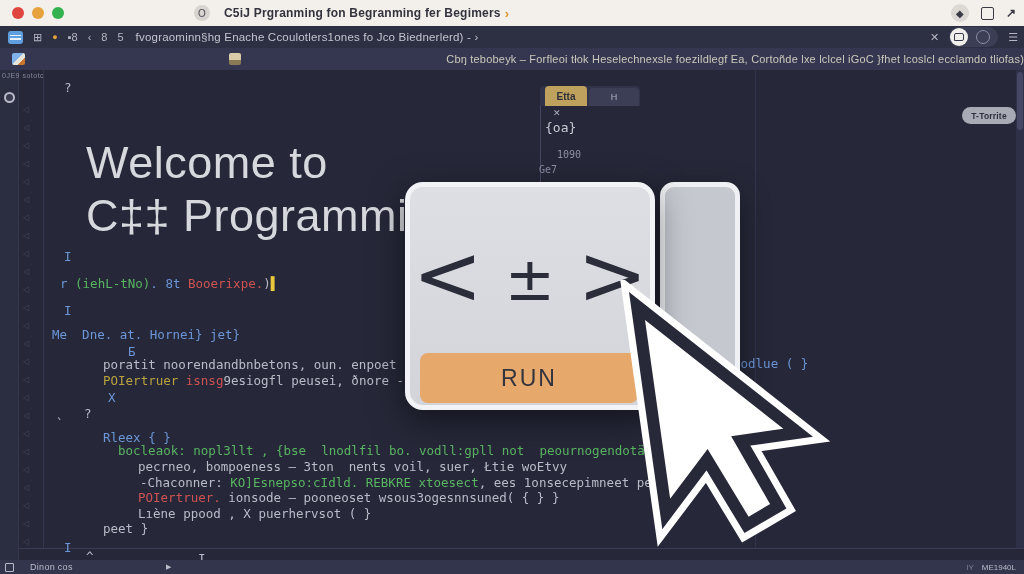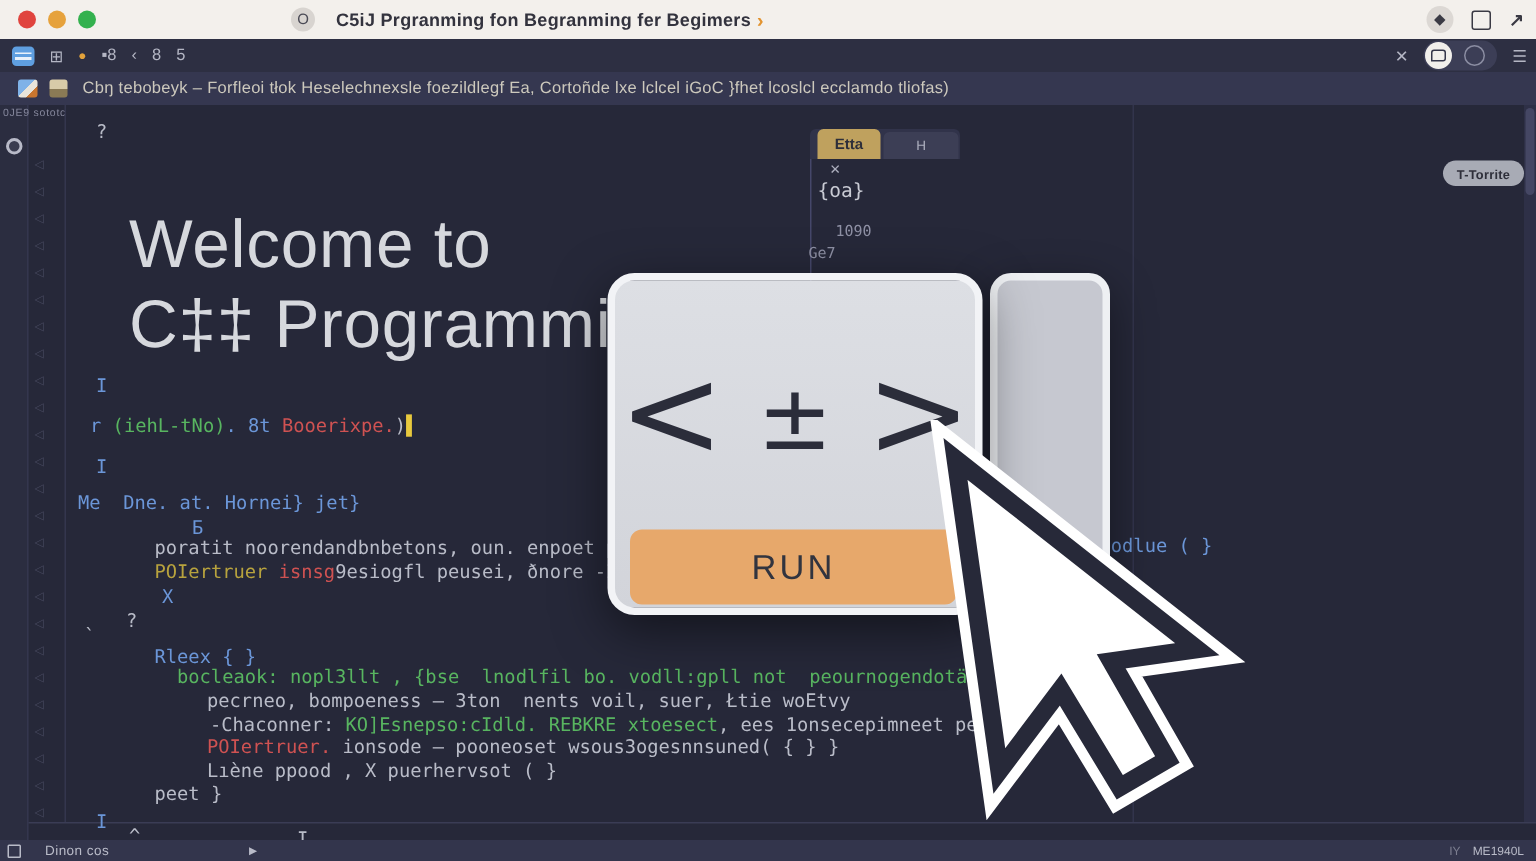--- a/index.html
+++ b/index.html
@@ -33,21 +33,21 @@
   .ti.dot{color:#e2a23b;font-size:9px;}
   .address{font-size:11.5px;color:#c3c5cf;margin-left:12px;letter-spacing:.2px;white-space:nowrap;}
   .tr-group{position:absolute;right:6px;top:0;height:22px;display:flex;align-items:center;gap:10px;}
   .tr-pillbg{display:flex;align-items:center;gap:8px;background:#3c3e56;border-radius:11px;padding:1px 8px 1px 1px;}
   .chat-btn{width:18px;height:18px;border-radius:50%;background:#f1efeb;display:flex;align-items:center;justify-content:center;}
   .chat-glyph{width:8px;height:6px;border:1.5px solid #34364a;border-radius:2px 2px 2px 0;}
   .ghost-circle{width:12px;height:12px;border:1.5px solid #8b8da2;border-radius:50%;}
 
   
   .crumbbar{position:absolute;left:0;top:48px;width:1024px;height:22px;background:#353750;
-    display:flex;align-items:center;border-bottom:1px solid #1e1f2e;}
+    display:flex;align-items:center;border-bottom:1px solid #1e1f2e;justify-content:space-between;}
   .crumb-ico1{width:13px;height:12px;margin-left:12px;border-radius:2px;
     background:linear-gradient(135deg,#7fb2e8 0 45%,#e8e4da 45% 70%,#c9762f 70% 100%);}
   .crumb-ico2{width:12px;height:12px;margin-left:8px;border-radius:2px;
     background:linear-gradient(180deg,#d8cba8 0 55%,#8a7a55 55% 100%);}
   .crumb-text{font-size:11px;color:#cdc9bd;margin-left:10px;letter-spacing:.2px;white-space:nowrap;}
 
   
   .editor{position:absolute;left:0;top:70px;width:1024px;height:490px;background:#262839;}
   .activitybar{position:absolute;left:0;top:0;width:18px;height:490px;background:#2b2d40;border-right:1px solid #34364e;}
   .tiny-header{position:absolute;left:2px;top:2px;font-size:7px;color:#8f91a6;white-space:nowrap;letter-spacing:.5px;opacity:.9;}
@@ -129,20 +129,21 @@
     <span class="sidebar-toggle">
         <i></i>
         <i></i>
       </span>
     <span class="ti">⊞</span>
     <span class="ti dot">●</span>
     <span class="ti">▪8</span>
     <span class="ti">‹</span>
     <span class="ti">8</span>
     <span class="ti">5</span>
+    <span class="address">fvograominn§hg Enache Ccoulotlers1ones fo Jco Biednerlerd)  - ›</span>
     <div class="tr-group">
       <span class="ti" style="margin-left:0">✕</span>
       <span class="tr-pillbg">
         <span class="chat-btn">
             <span class="chat-glyph"></span>
           </span>
         <span class="ghost-circle"></span>
       </span>
       <span class="ti" style="margin-left:0">☰</span>
     </div>

